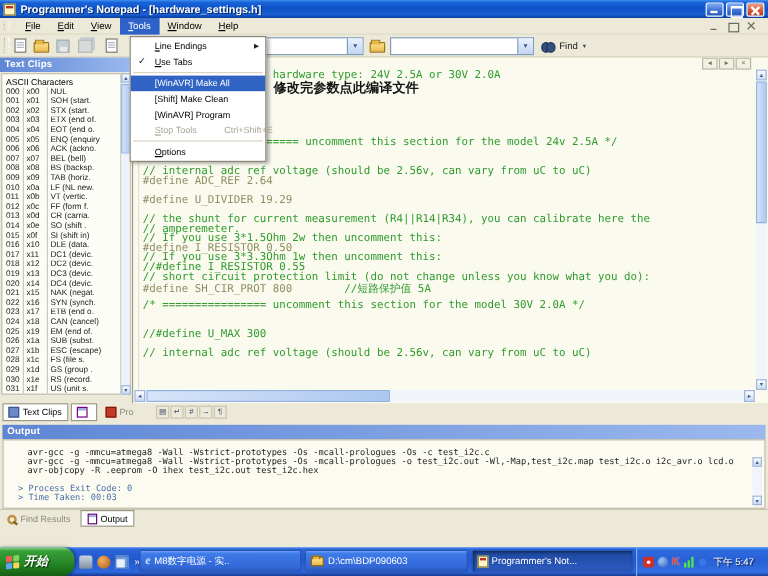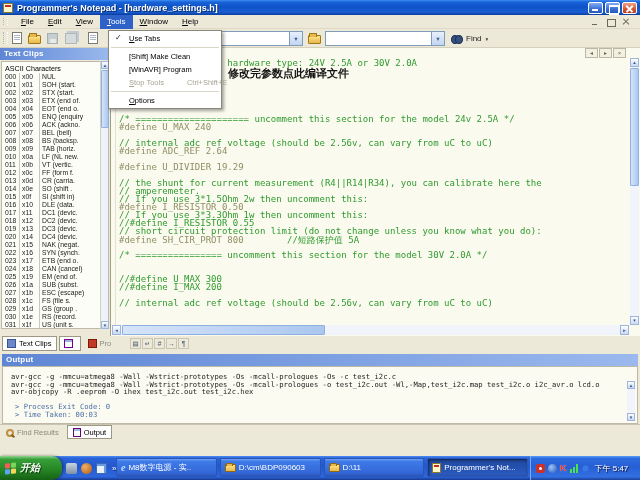--- a/index.html
+++ b/index.html
@@ -119,21 +119,21 @@
   .dtab.dim{background:transparent;border-color:transparent;color:#8A8A7C}
   #mini-toolbar{position:absolute;left:130px;top:338px;display:flex;gap:1px}
   .mtb{width:11px;height:11px;background:#ECE9D8;border:1px solid #C9C5B2;color:#44526E;
     font-size:6.5px;line-height:9px;text-align:center}
 
   
   #output-panel{position:absolute;left:2px;top:354px;width:636px;height:70px}
   #output-body{position:absolute;left:0;right:0;top:12px;bottom:0;background:#FCFBF2;border:1px solid #BDB9A6;
     overflow:hidden;padding-top:5px}
   .out-line{height:7.6px;line-height:7.6px;font:7.2px "DejaVu Sans Mono",monospace;white-space:pre;
-    padding-left:8px;color:#222}
+    padding-left:20px;color:#222}
   .out-line.status{padding-left:12px;color:#4A6FA5}
   #out-scroll{position:absolute;right:2px;top:14px;bottom:2px;width:8px;background:#F1F5FB}
   #out-scroll .sb-btn{width:8px;height:8px}
   #out-scroll .up{position:absolute;top:0}
   #out-scroll .down{position:absolute;bottom:0}
 
   
   #bottom-tabs{position:absolute;left:0;top:424px;width:640px;height:15px;border-top:1px solid #C9C5B2;
     display:flex;align-items:center;font-size:7.5px;padding-left:6px;gap:8px}
   #tab-find{display:flex;align-items:flex-end;color:#8A8A7C}
@@ -465,21 +465,20 @@
           <div class="cl"><span class="seg-pp">#define I_RESISTOR 0.50</span></div>
           <div class="cl"><span class="seg-cm">// If you use 3*3.3Ohm 1w then uncomment this:</span></div>
           <div class="cl"><span class="seg-cm">//#define I_RESISTOR 0.55</span></div>
           <div class="cl"><span class="seg-cm">// short circuit protection limit (do not change unless you know what you do):</span></div>
           <div class="cl"><span class="seg-pp">#define SH_CIR_PROT 800</span><span class="seg-cm">        //短路保护值 5A</span></div>
           <div class="cl"></div>
           <div class="cl"><span class="seg-cm">/* ================ uncomment this section for the model 30V 2.0A */</span></div>
           <div class="cl"></div>
           <div class="cl"></div>
           <div class="cl"><span class="seg-cm">//#define U_MAX 300</span></div>
-          <div class="cl"><span class="seg-cm">//#define I_MAX 200</span></div>
           <div class="cl"></div>
           <div class="cl"><span class="seg-cm">// internal adc ref voltage (should be 2.56v, can vary from uC to uC)</span></div>
         </div>
       <div class="ed-nav">
         <span>◂</span>
         <span>▸</span>
         <span>×</span>
       </div>
       <div id="ed-vscroll">
         <span class="sb-btn up">▲</span>
@@ -562,24 +561,20 @@
     </div>
     <div id="task-buttons">
         <div class="task">
           <span class="ti ti-ie">e</span>
           <span class="tlab">M8数字电源 - 实..</span>
         </div>
         <div class="task">
           <span class="ti ti-folder"></span>
           <span class="tlab">D:\cm\BDP090603</span>
         </div>
-        <div class="task">
-          <span class="ti ti-folder"></span>
-          <span class="tlab">D:\11</span>
-        </div>
         <div class="task active">
           <span class="ti ti-pnotepad"></span>
           <span class="tlab">Programmer's Not...</span>
         </div>
       </div>
     <div id="tray">
       <span class="tr-ic tr-media"></span>
       <span class="tr-ic tr-emule"></span>
       <span class="tr-ic tr-k">K</span>
       <span class="tr-ic tr-bars">
@@ -587,24 +582,31 @@
           <i></i>
           <i></i>
         </span>
       <span class="tr-ic tr-star"></span>
       <span id="clock">下午 5:47</span>
     </div>
   </div>
 
   <div id="tools-menu">
       <div class="menu-item">
+        <span class="mlab ul">Line Endings</span>
+        <span class="marr">▶</span>
+      </div>
+      <div class="menu-item">
         <span class="chk">✓</span>
         <span class="mlab ul">Use Tabs</span>
       </div>
       <div class="menu-sep"></div>
+      <div class="menu-item hl">
+        <span class="mlab">[WinAVR] Make All</span>
+      </div>
       <div class="menu-item">
         <span class="mlab">[Shift] Make Clean</span>
       </div>
       <div class="menu-item">
         <span class="mlab">[WinAVR] Program</span>
       </div>
       <div class="menu-item dis">
         <span class="mlab ul">Stop Tools</span>
         <span class="msc">Ctrl+Shift+E</span>
       </div>

